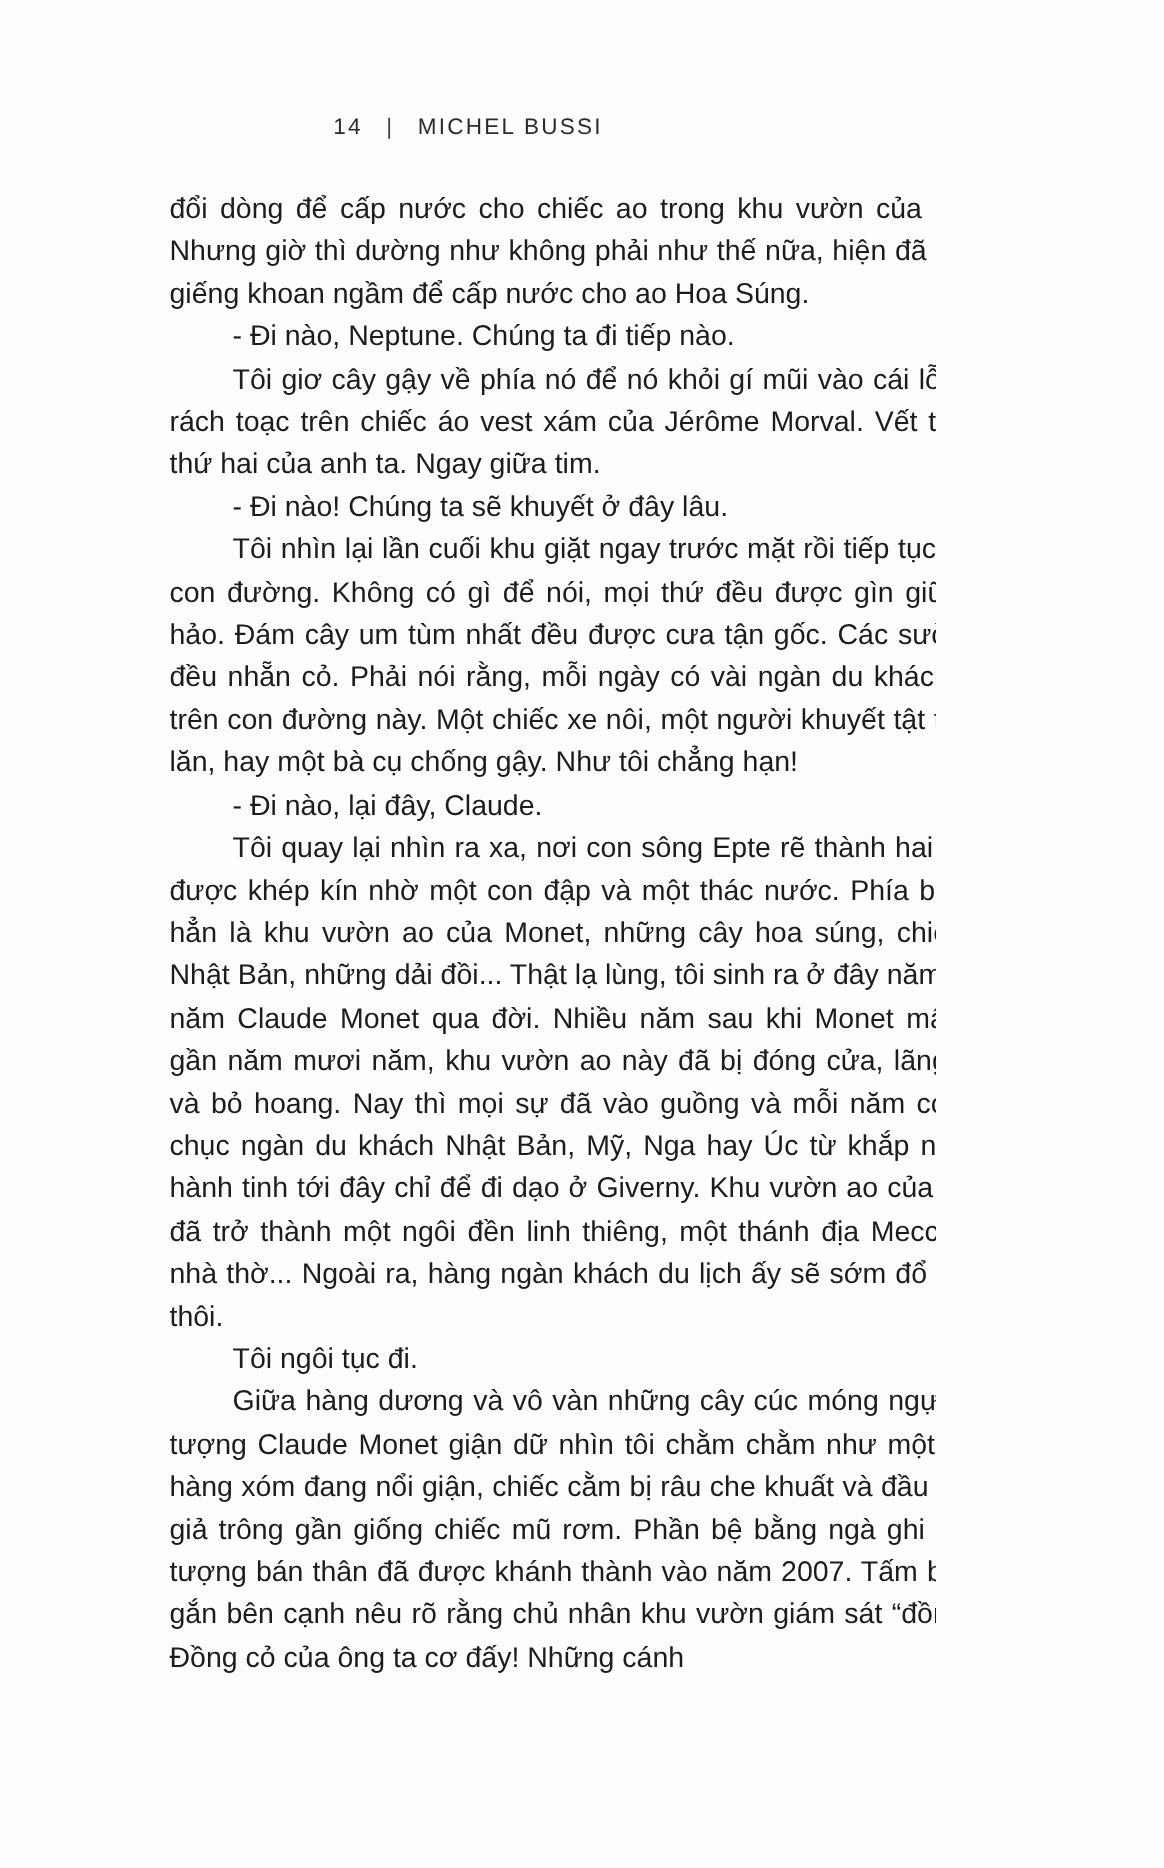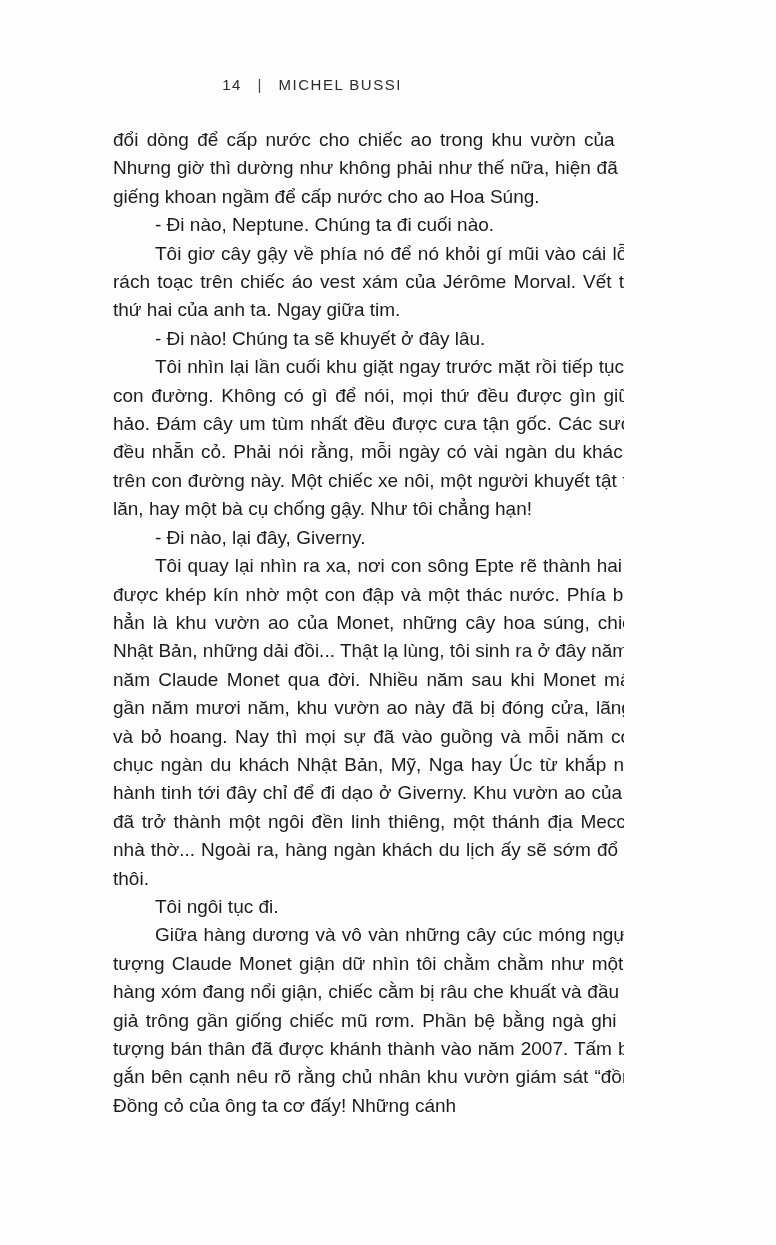--- a/index.html
+++ b/index.html
@@ -59,23 +59,23 @@
 <div class="page">
 
   <header class="running-head">
     <span>14</span>
     <span class="sep">|</span>
     <span>MICHEL BUSSI</span>
   </header>
 
   <main class="text-block" id="text-block">
       <p class="para">đổi dòng để cấp nước cho chiếc ao trong khu vườn của Monet. Nhưng giờ thì dường như không phải như thế nữa, hiện đã có một giếng khoan ngầm để cấp nước cho ao Hoa Súng.</p>
-      <p class="para indent">- Đi nào, Neptune. Chúng ta đi cuối nào.</p>
+      <p class="para indent">- Đi nào, Neptune. Chúng ta đi tiếp nào.</p>
       <p class="para indent">Tôi giơ cây gậy về phía nó để nó khỏi gí mũi vào cái lỗ thủng rách toạc trên chiếc áo vest xám của Jérôme Morval. Vết thương thứ hai của anh ta. Ngay giữa tim.</p>
       <p class="para indent">- Đi nào! Chúng ta sẽ khuyết ở đây lâu.</p>
       <p class="para indent">Tôi nhìn lại lần cuối khu giặt ngay trước mặt rồi tiếp tục đi dọc con đường. Không có gì để nói, mọi thứ đều được gìn giữ hoàn hảo. Đám cây um tùm nhất đều được cưa tận gốc. Các sườn dốc đều nhẵn cỏ. Phải nói rằng, mỗi ngày có vài ngàn du khách đi lại trên con đường này. Một chiếc xe nôi, một người khuyết tật trên xe lăn, hay một bà cụ chống gậy. Như tôi chẳng hạn!</p>
-      <p class="para indent">- Đi nào, lại đây, Giverny.</p>
+      <p class="para indent">- Đi nào, lại đây, Claude.</p>
       <p class="para indent">Tôi quay lại nhìn ra xa, nơi con sông Epte rẽ thành hai nhánh được khép kín nhờ một con đập và một thác nước. Phía bên kia, hẳn là khu vườn ao của Monet, những cây hoa súng, chiếc cầu Nhật Bản, những dải đồi... Thật lạ lùng, tôi sinh ra ở đây năm 1926, năm Claude Monet qua đời. Nhiều năm sau khi Monet mất, tầm gần năm mươi năm, khu vườn ao này đã bị đóng cửa, lãng quên và bỏ hoang. Nay thì mọi sự đã vào guồng và mỗi năm có hàng chục ngàn du khách Nhật Bản, Mỹ, Nga hay Úc từ khắp nơi trên hành tinh tới đây chỉ để đi dạo ở Giverny. Khu vườn ao của Monet đã trở thành một ngôi đền linh thiêng, một thánh địa Mecca, một nhà thờ... Ngoài ra, hàng ngàn khách du lịch ấy sẽ sớm đổ về đây thôi.</p>
       <p class="para indent">Tôi ngôi tục đi.</p>
       <p class="para indent">Giữa hàng dương và vô vàn những cây cúc móng ngựa, bức tượng Claude Monet giận dữ nhìn tôi chằm chằm như một người hàng xóm đang nổi giận, chiếc cằm bị râu che khuất và đầu đội tóc giả trông gần giống chiếc mũ rơm. Phần bệ bằng ngà ghi rõ bức tượng bán thân đã được khánh thành vào năm 2007. Tấm biển gỗ gắn bên cạnh nêu rõ rằng chủ nhân khu vườn giám sát “đồng cỏ”. Đồng cỏ của ông ta cơ đấy! Những cánh</p>
     </main>
 
 </div>
 
 </body></html>

